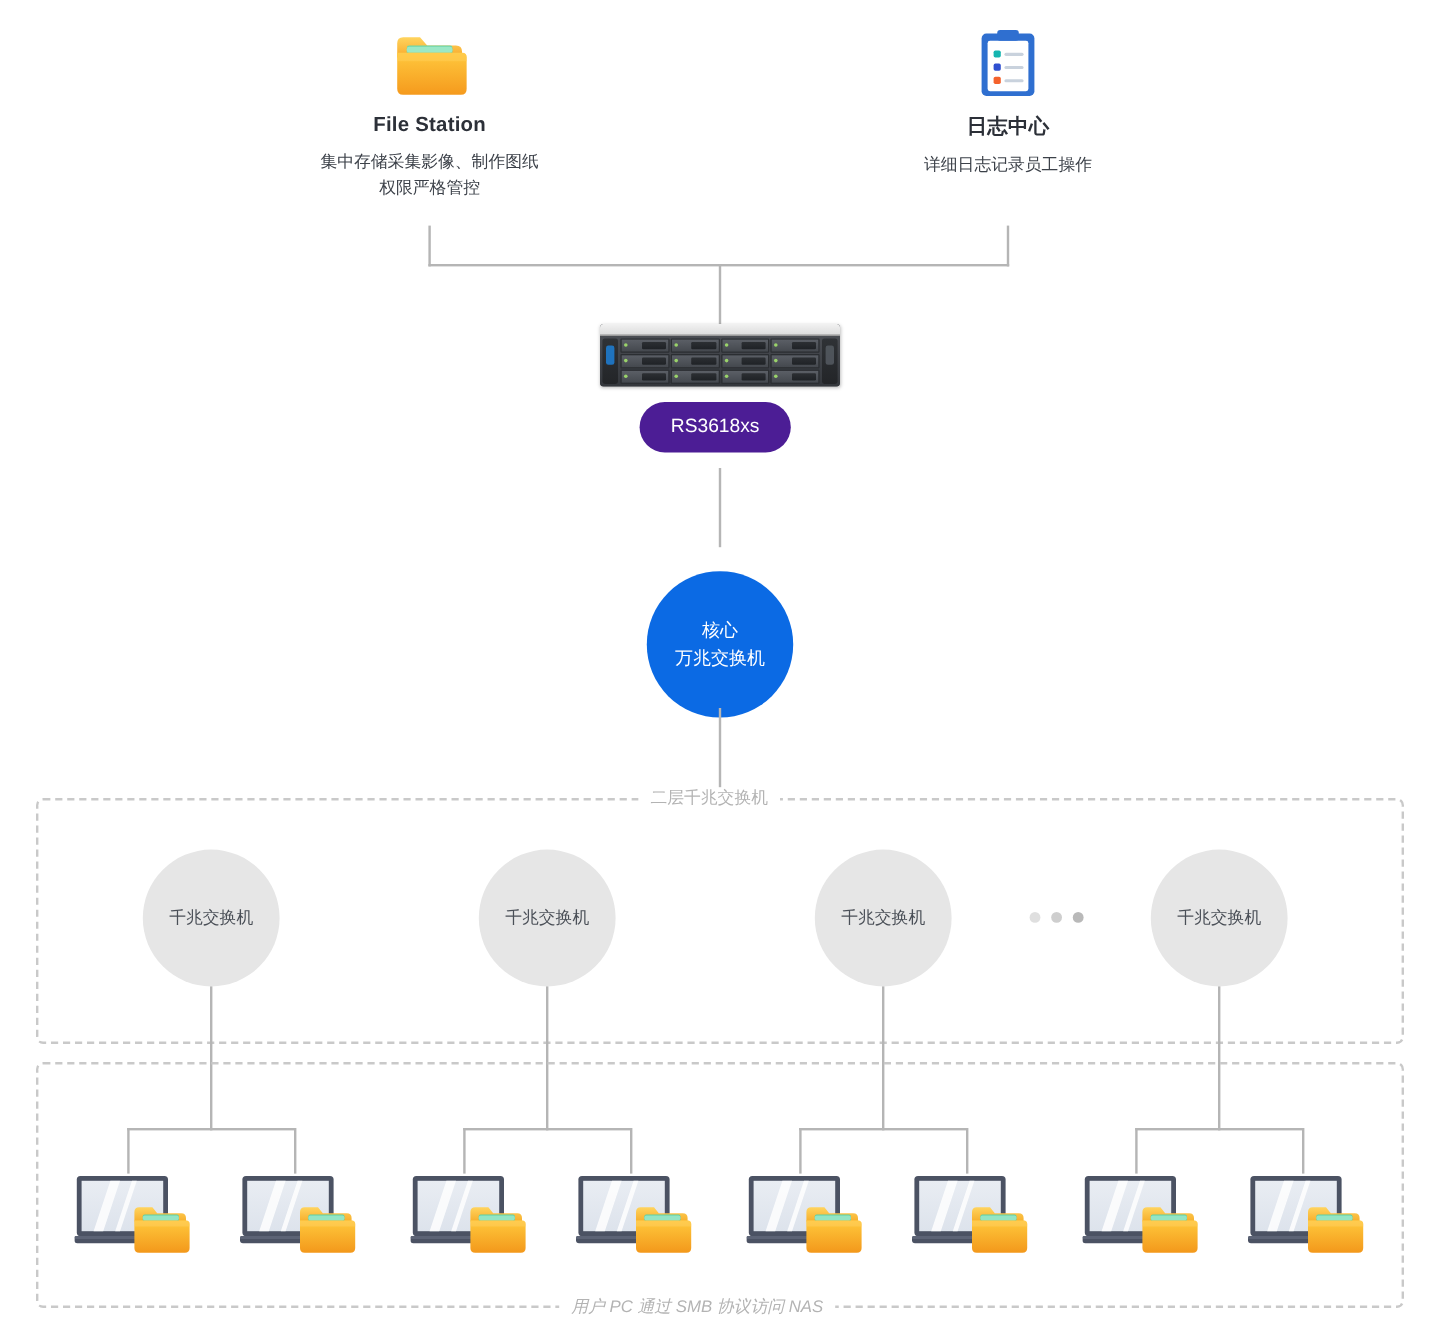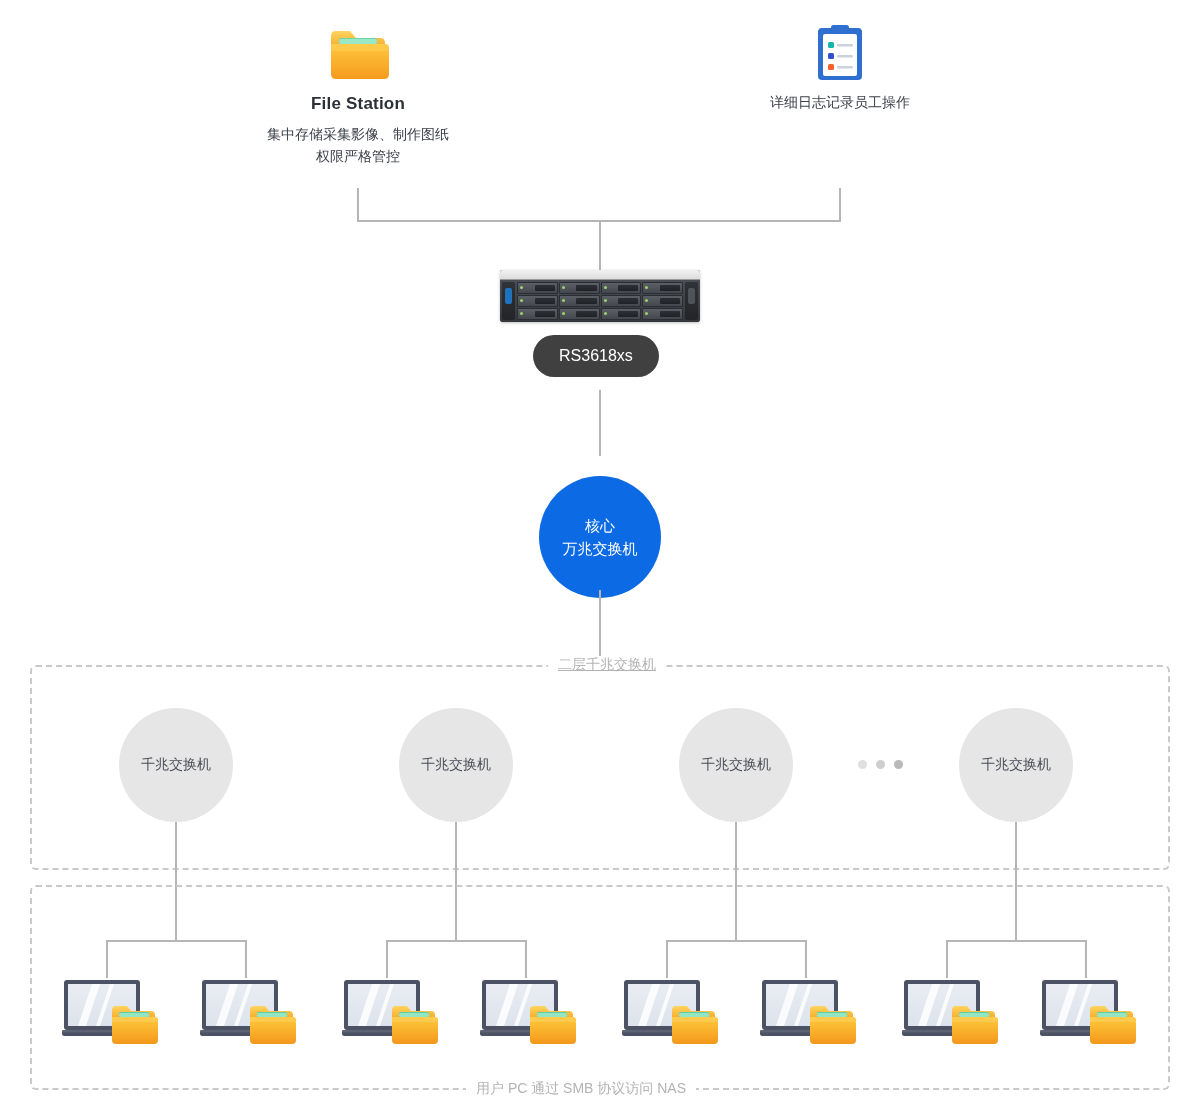--- a/index.html
+++ b/index.html
@@ -70,21 +70,21 @@
     background: linear-gradient(#2c2f33, #1f2226); border-radius: 1px;
   }
   .bay::before {
     content: ""; position: absolute; left: 2px; top: 3px; width: 3px; height: 3px;
     background: #9ad36a; border-radius: 50%; z-index: 2;
   }
 
   
   .pill {
     position: absolute; display: flex; align-items: center; justify-content: center;
-    background: #404040; color: #ffffff; border-radius: 999px;
+    background: #4c1d95; color: #ffffff; border-radius: 999px;
     font-size: 16px; height: 42px; padding: 0 26px; white-space: nowrap;
   }
 
   
   .core-circle {
     position: absolute; width: 122px; height: 122px; border-radius: 50%;
     background: #0b6ae4; color: #fff;
     display: flex; flex-direction: column; align-items: center; justify-content: center;
     font-size: 15px; line-height: 23px; text-align: center;
   }
@@ -155,20 +155,21 @@
         <rect x="11" y="10" width="34" height="42" rx="2" fill="#ffffff"></rect>
         <rect x="19" y="1" width="18" height="9" rx="2.5" fill="#2f6fd0"></rect>
         <rect x="16" y="18" width="6" height="6" rx="1.5" fill="#16b5b0"></rect>
         <rect x="25" y="20" width="16" height="2.6" rx="1.3" fill="#c9d2dd"></rect>
         <rect x="16" y="29" width="6" height="6" rx="1.5" fill="#2f4fd0"></rect>
         <rect x="25" y="31" width="16" height="2.6" rx="1.3" fill="#c9d2dd"></rect>
         <rect x="16" y="40" width="6" height="6" rx="1.5" fill="#f4622c"></rect>
         <rect x="25" y="42" width="16" height="2.6" rx="1.3" fill="#c9d2dd"></rect>
       </svg>
     </div>
+    <div class="app-title">日志中心</div>
     <div class="app-desc">
       <div>详细日志记录员工操作</div>
     </div>
   </div>
 
   <div class="line-v" style="left:357px; top:188px; height:34px;"></div>
   <div class="line-v" style="left:839px; top:188px; height:34px;"></div>
   <div class="line-h" style="left:357px; top:220px; width:484px;"></div>
   <div class="line-v" style="left:599px; top:220px; height:52px;"></div>
 
@@ -207,21 +208,21 @@
   <div class="line-v" style="left:599px; top:390px; height:66px;"></div>
 
   <div class="core-circle" style="left:539px; top:476px;">
     <div>核心</div>
     <div>万兆交换机</div>
   </div>
 
   <div class="line-v" style="left:599px; top:590px; height:76px;"></div>
 
   <div class="dashed-box" style="left:30px; top:665px; width:1140px; height:205px;"></div>
-  <div class="box-label" style="left:548px; top:656px;text-decoration:underline;">二层千兆交换机</div>
+  <div class="box-label" style="left:532px; top:656px;">二层千兆交换机</div>
 
   <div class="gsw" style="left:119px; top:708px;">
     <span>千兆交换机</span>
   </div>
   <div class="gsw" style="left:399px; top:708px;">
     <span>千兆交换机</span>
   </div>
   <div class="gsw" style="left:679px; top:708px;">
     <span>千兆交换机</span>
   </div>
@@ -250,21 +251,21 @@
 
   <div class="line-h" style="left:666px; top:940px; width:140px;"></div>
   <div class="line-v" style="left:666px; top:940px; height:38px;"></div>
   <div class="line-v" style="left:805px; top:940px; height:38px;"></div>
 
   <div class="line-h" style="left:946px; top:940px; width:140px;"></div>
   <div class="line-v" style="left:946px; top:940px; height:38px;"></div>
   <div class="line-v" style="left:1085px; top:940px; height:38px;"></div>
 
   <div class="dashed-box" style="left:30px; top:885px; width:1140px; height:205px;"></div>
-  <div class="box-label" style="left:466px; top:1080px;">用户 PC 通过 SMB 协议访问 NAS</div>
+  <div class="box-label" style="left:466px; top:1080px;font-style:italic;">用户 PC 通过 SMB 协议访问 NAS</div>
 
   <div class="pc" style="left:62px; top:978px;">
 <svg width="106" height="72" viewBox="0 0 106 72">
   <defs>
     <linearGradient id="scr" x1="0" y1="0" x2="0" y2="1">
       <stop offset="0" stop-color="#e9edf3"></stop>
             <stop offset="1" stop-color="#dde3ec"></stop>
     </linearGradient>
     <linearGradient id="fo1" x1="0" y1="0" x2="0" y2="1">
       <stop offset="0" stop-color="#ffc93c"></stop>

